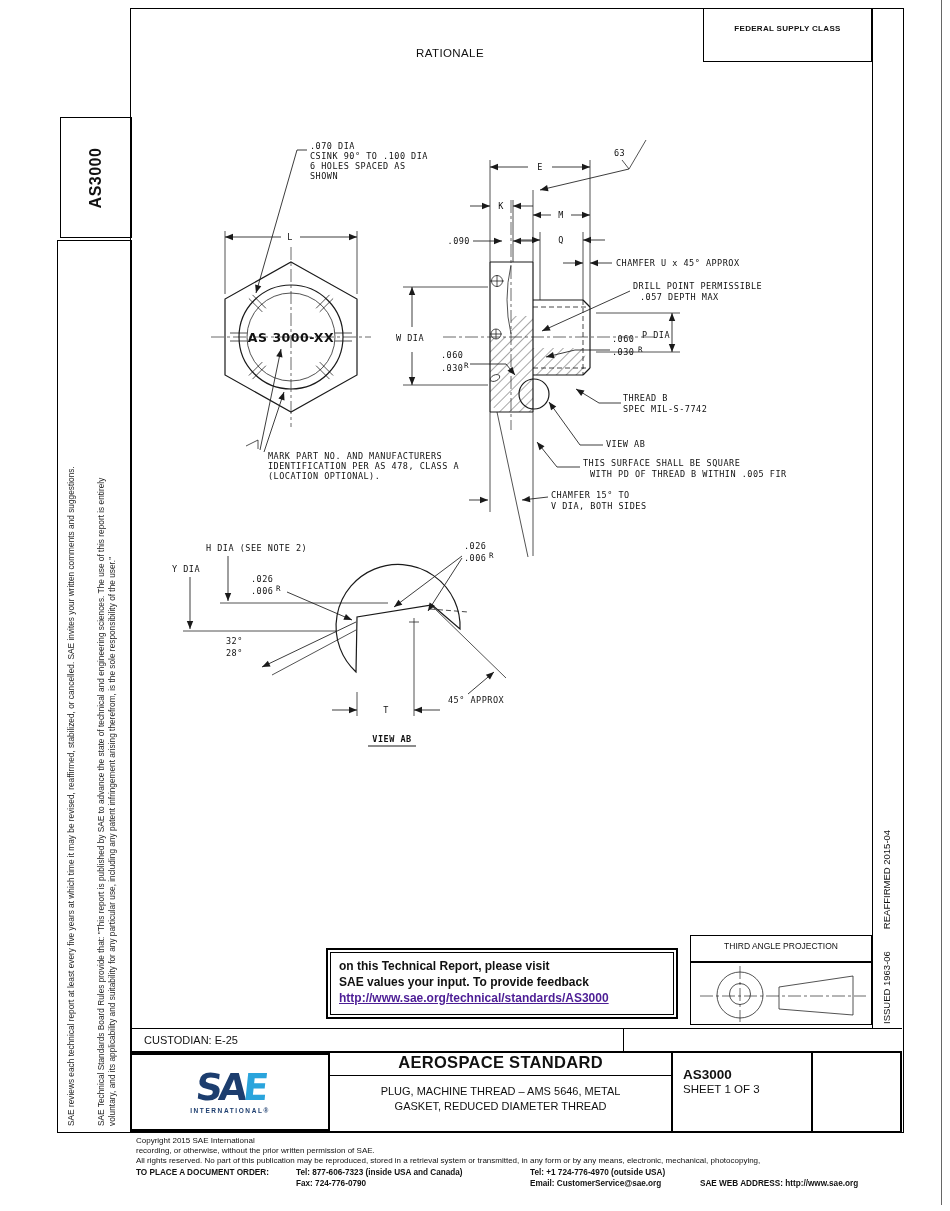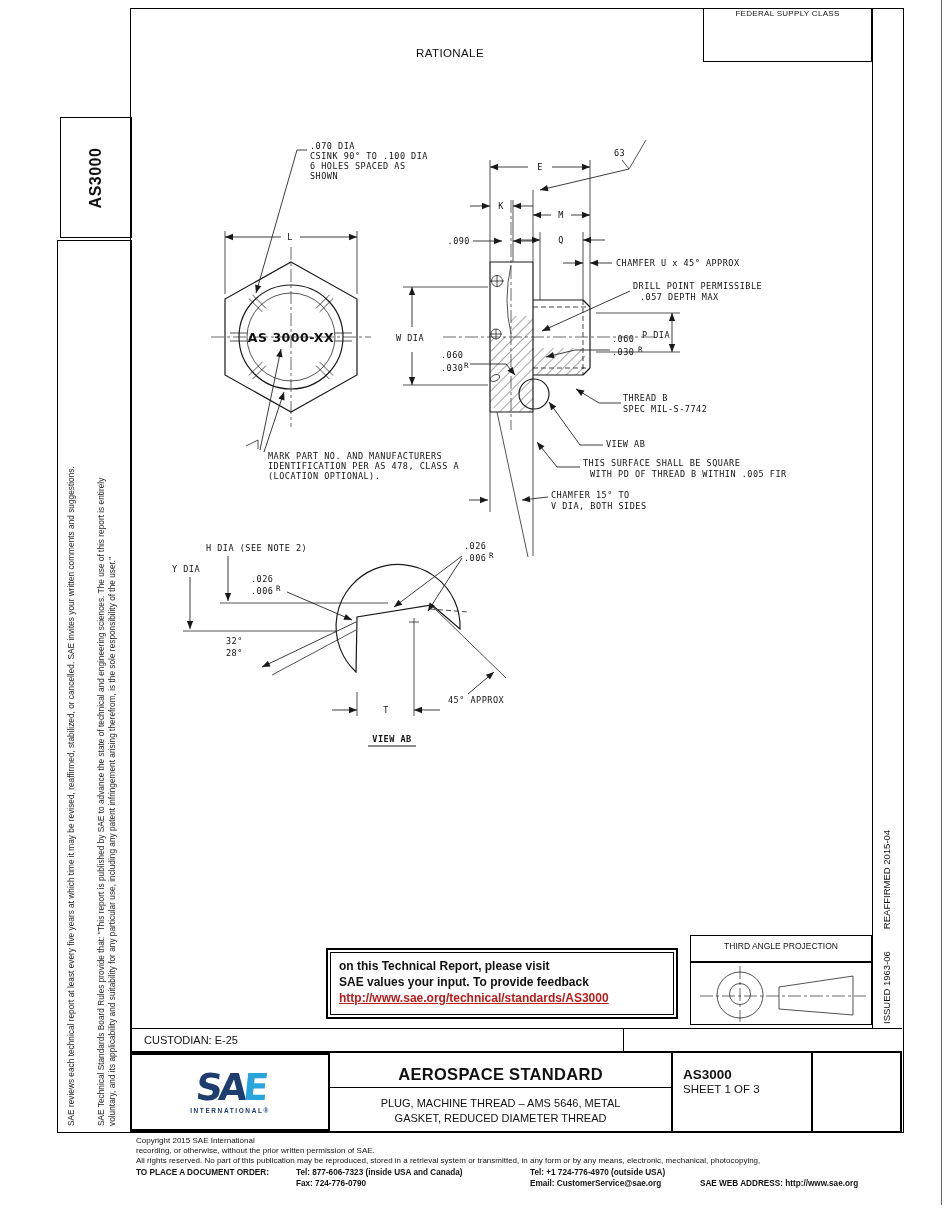--- a/index.html
+++ b/index.html
@@ -2,21 +2,21 @@
 <html><head>
 <meta charset="utf-8">
 <style>
   html,body{margin:0;padding:0;background:#fff;}
   #page{position:relative;width:950px;height:1211px;background:#fff;overflow:hidden;
         font-family:"Liberation Sans","DejaVu Sans",sans-serif;color:#111;}
   .abs{position:absolute;}
   
   #main-frame{left:130px;top:8px;width:772px;height:1123px;border:1.5px solid #000;}
   #fsc-box{left:703px;top:8px;width:169px;height:54px;border:1.5px solid #000;
-           font-size:8px;text-align:center;box-sizing:border-box;letter-spacing:.3px;}
+           font-size:8px;text-align:center;padding-top:15px;box-sizing:border-box;letter-spacing:.3px;font-weight:bold;}
   #right-strip{left:872px;top:8px;width:32px;height:1020px;border-left:1px solid #000;}
   #issued-rot{left:881px;top:1024px;width:330px;transform:rotate(-90deg);transform-origin:0 0;
               font-size:9.5px;white-space:nowrap;}
   #issued-rot .gap{display:inline-block;width:22px;}
   #page-edge{left:941px;top:0;width:0;height:1205px;border-left:1px solid #666;}
   
   #as-tab{left:60px;top:117px;width:70px;height:119px;border:1.5px solid #000;
           display:flex;align-items:center;justify-content:center;}
   #as-tab span{transform:rotate(-90deg);font-weight:bold;font-size:16px;letter-spacing:.5px;}
   #sidebar-box{left:57px;top:240px;width:73px;height:891px;border:1px solid #000;}
@@ -40,21 +40,21 @@
   #cust-row{left:130px;top:1028px;width:772px;height:25px;border-top:1px solid #000;border-bottom:2px solid #000;box-sizing:border-box;}
   #cust-label{left:144px;top:1034px;font-size:11px;}
   #cust-div{left:623px;top:1028px;height:25px;border-left:1px solid #000;}
   #title-block{left:130px;top:1053px;width:772px;height:80px;border-bottom:2.5px solid #000;display:flex;box-sizing:border-box;}
   .tb-cell{border-right:2px solid #000;box-sizing:border-box;position:relative;}
   #tb-logo{width:201px;border-left:2px solid #000;border-top:2px solid #000;border-bottom:2px solid #000;
            display:flex;flex-direction:column;align-items:center;justify-content:center;}
   #tb-center{width:343px;text-align:center;}
   #tb-num{width:141px;padding:14px 0 0 10px;}
   #tb-empty{width:87px;border-right:2px solid #000;}
-  #std-type{font-size:16.5px;font-weight:bold;letter-spacing:.3px;margin-top:12px;}
+  #std-type{font-size:16.5px;font-weight:bold;letter-spacing:.3px;}
   #std-rule{width:343px;border-top:1.5px solid #000;margin-top:3px;}
   #std-title{font-size:11px;line-height:15px;padding-top:8px;}
   #doc-num{font-weight:bold;font-size:13.5px;}
   #sheet-num{font-size:11.5px;margin-top:1px;}
   
   .sae-letters{font-weight:900;font-size:37px;line-height:34px;letter-spacing:-4px;
                transform:skewX(-6deg);font-family:"DejaVu Sans",sans-serif;}
   .sae-sub{font-size:6.5px;font-weight:bold;letter-spacing:1.6px;margin-top:2px;}
   
   .foot{font-size:8px;line-height:10px;color:#111;}
@@ -320,21 +320,21 @@
       <line class="cl" x1="740" y1="966" x2="740" y2="1022"></line>
       <line class="cl" x1="700" y1="996" x2="866" y2="996"></line>
       <polygon class="thin" points="779,987 853,976 853,1015 779,1009"></polygon>
     </g>
   </svg>
 
   <div class="abs" id="feedback">
     <div class="inner">
       <div>on this Technical Report, please visit</div>
       <div>SAE values your input. To provide feedback</div>
-      <a href="#" id="feedback-link" style="color: #b91c1c;">http://www.sae.org/technical/standards/AS3000</a>
+      <a href="#" id="feedback-link" style="color: #4c1d95;">http://www.sae.org/technical/standards/AS3000</a>
     </div>
   </div>
 
   <div class="abs" id="tap-box"></div>
   <div class="abs" id="tap-title">THIRD ANGLE PROJECTION</div>
   <div class="abs" id="tap-div"></div>
 
   <div class="abs" id="cust-row"></div>
   <div class="abs" id="cust-div"></div>
   <div class="abs" id="cust-label">CUSTODIAN: E-25</div>

